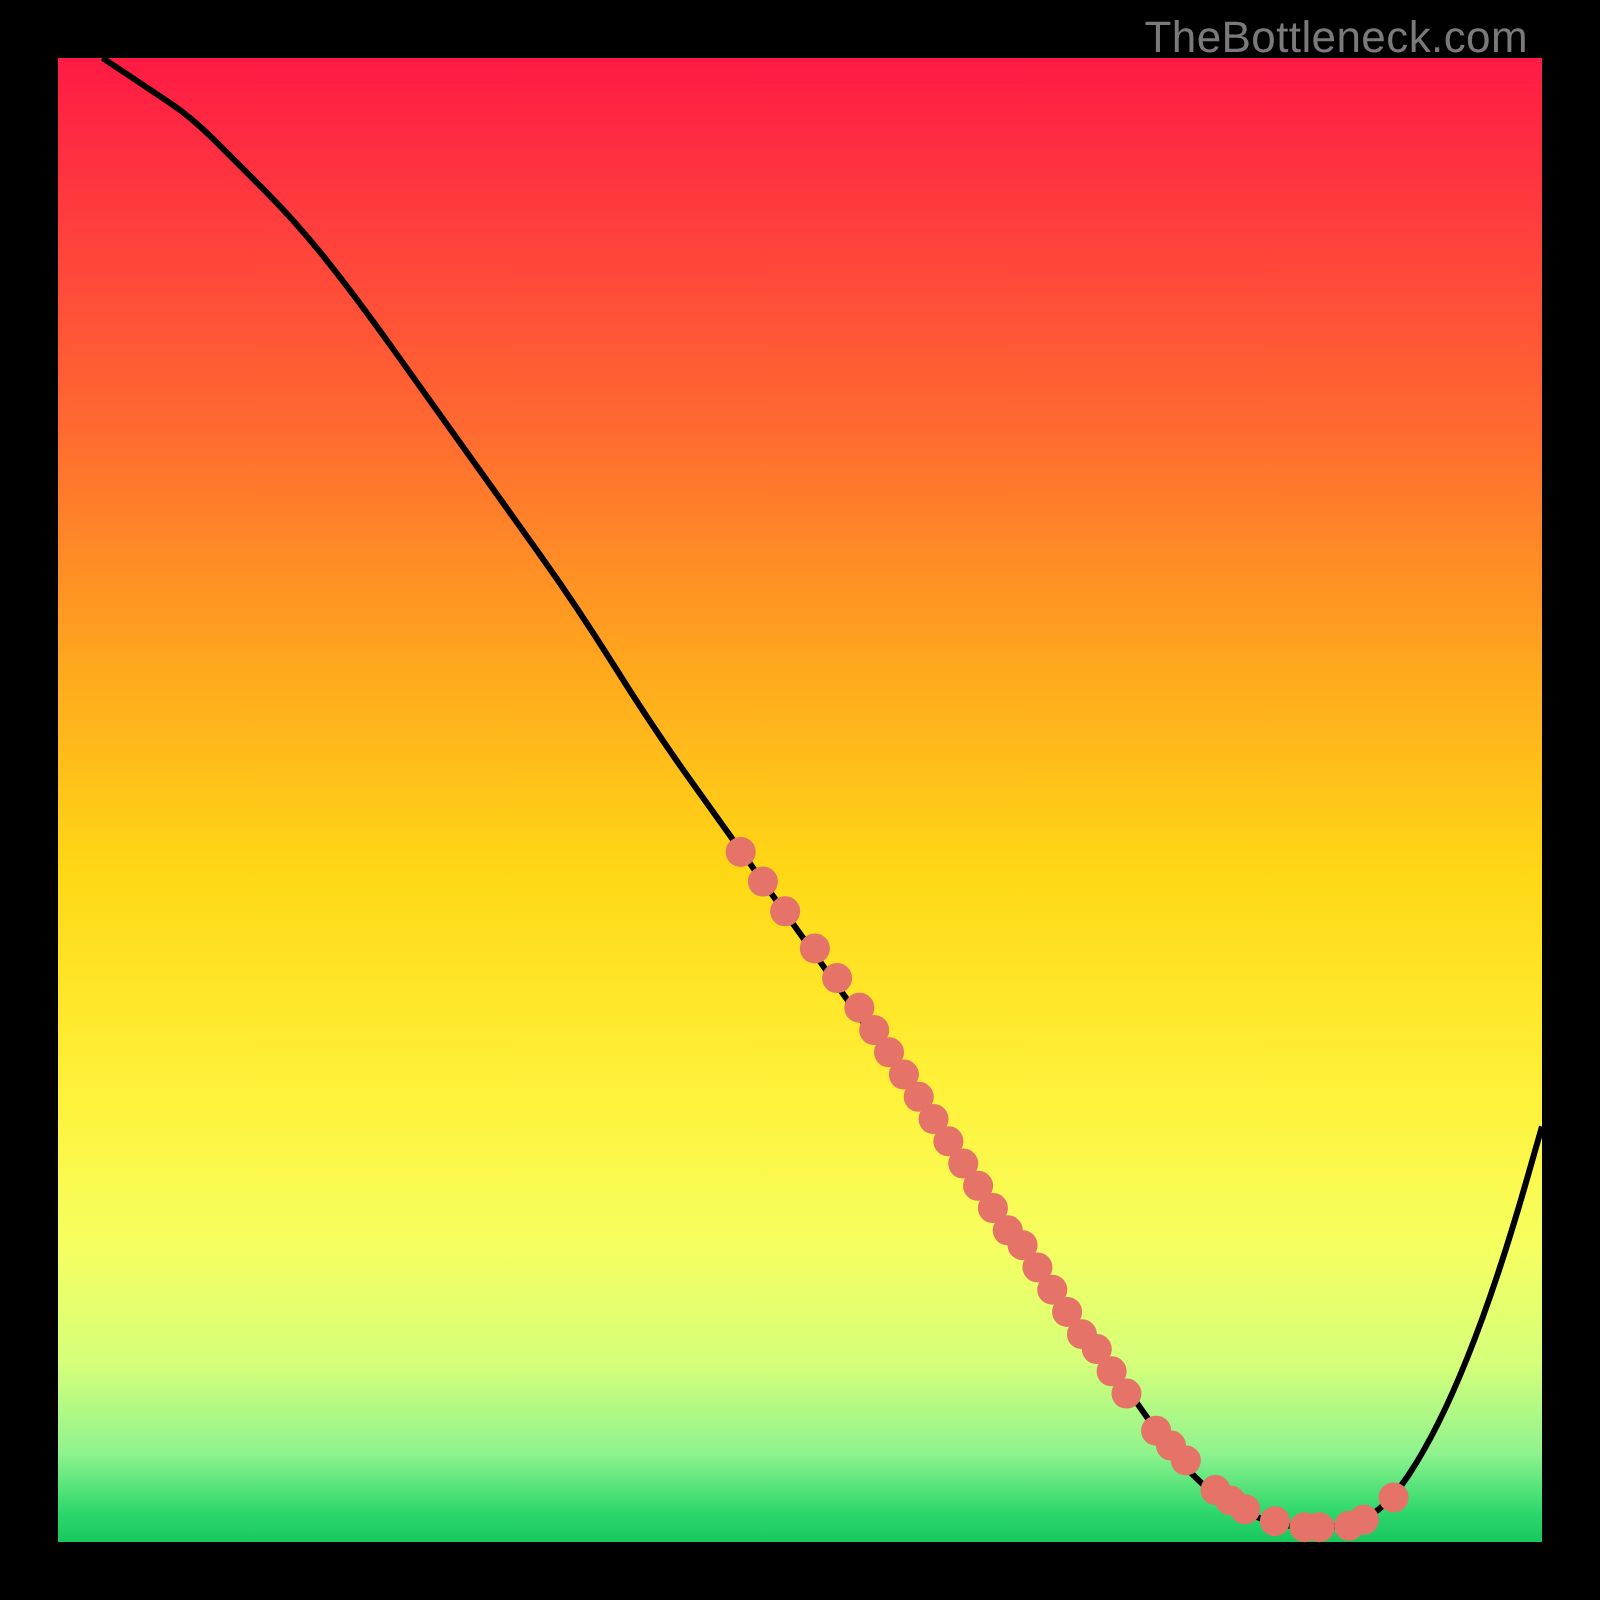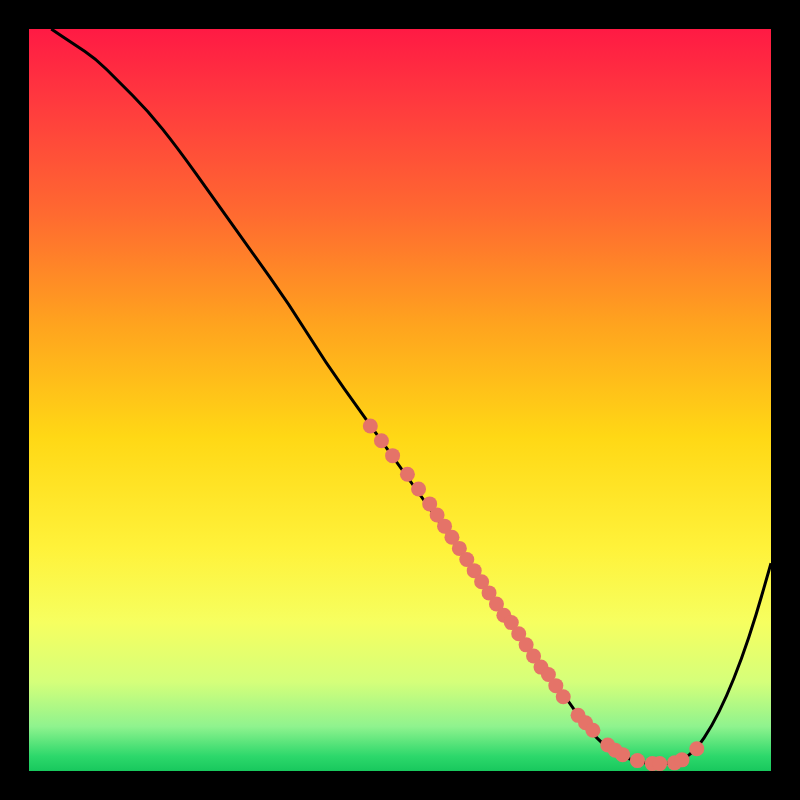--- a/index.html
+++ b/index.html
@@ -93,13 +93,14 @@
         <circle cx="586.1800000000001" cy="721.224" r="7.5" fill="#e57368"></circle>
         <circle cx="593.6" cy="725.676" r="7.5" fill="#e57368"></circle>
         <circle cx="608.4399999999999" cy="731.612" r="7.5" fill="#e57368"></circle>
         <circle cx="623.28" cy="734.58" r="7.5" fill="#e57368"></circle>
         <circle cx="630.6999999999999" cy="734.58" r="7.5" fill="#e57368"></circle>
         <circle cx="645.54" cy="733.838" r="7.5" fill="#e57368"></circle>
         <circle cx="652.96" cy="730.87" r="7.5" fill="#e57368"></circle>
         <circle cx="667.8000000000001" cy="719.74" r="7.5" fill="#e57368"></circle>
       </svg>
   </div>
+  <div class="attribution">TheBottleneck.com</div>
 </div>
 
 </body></html>

